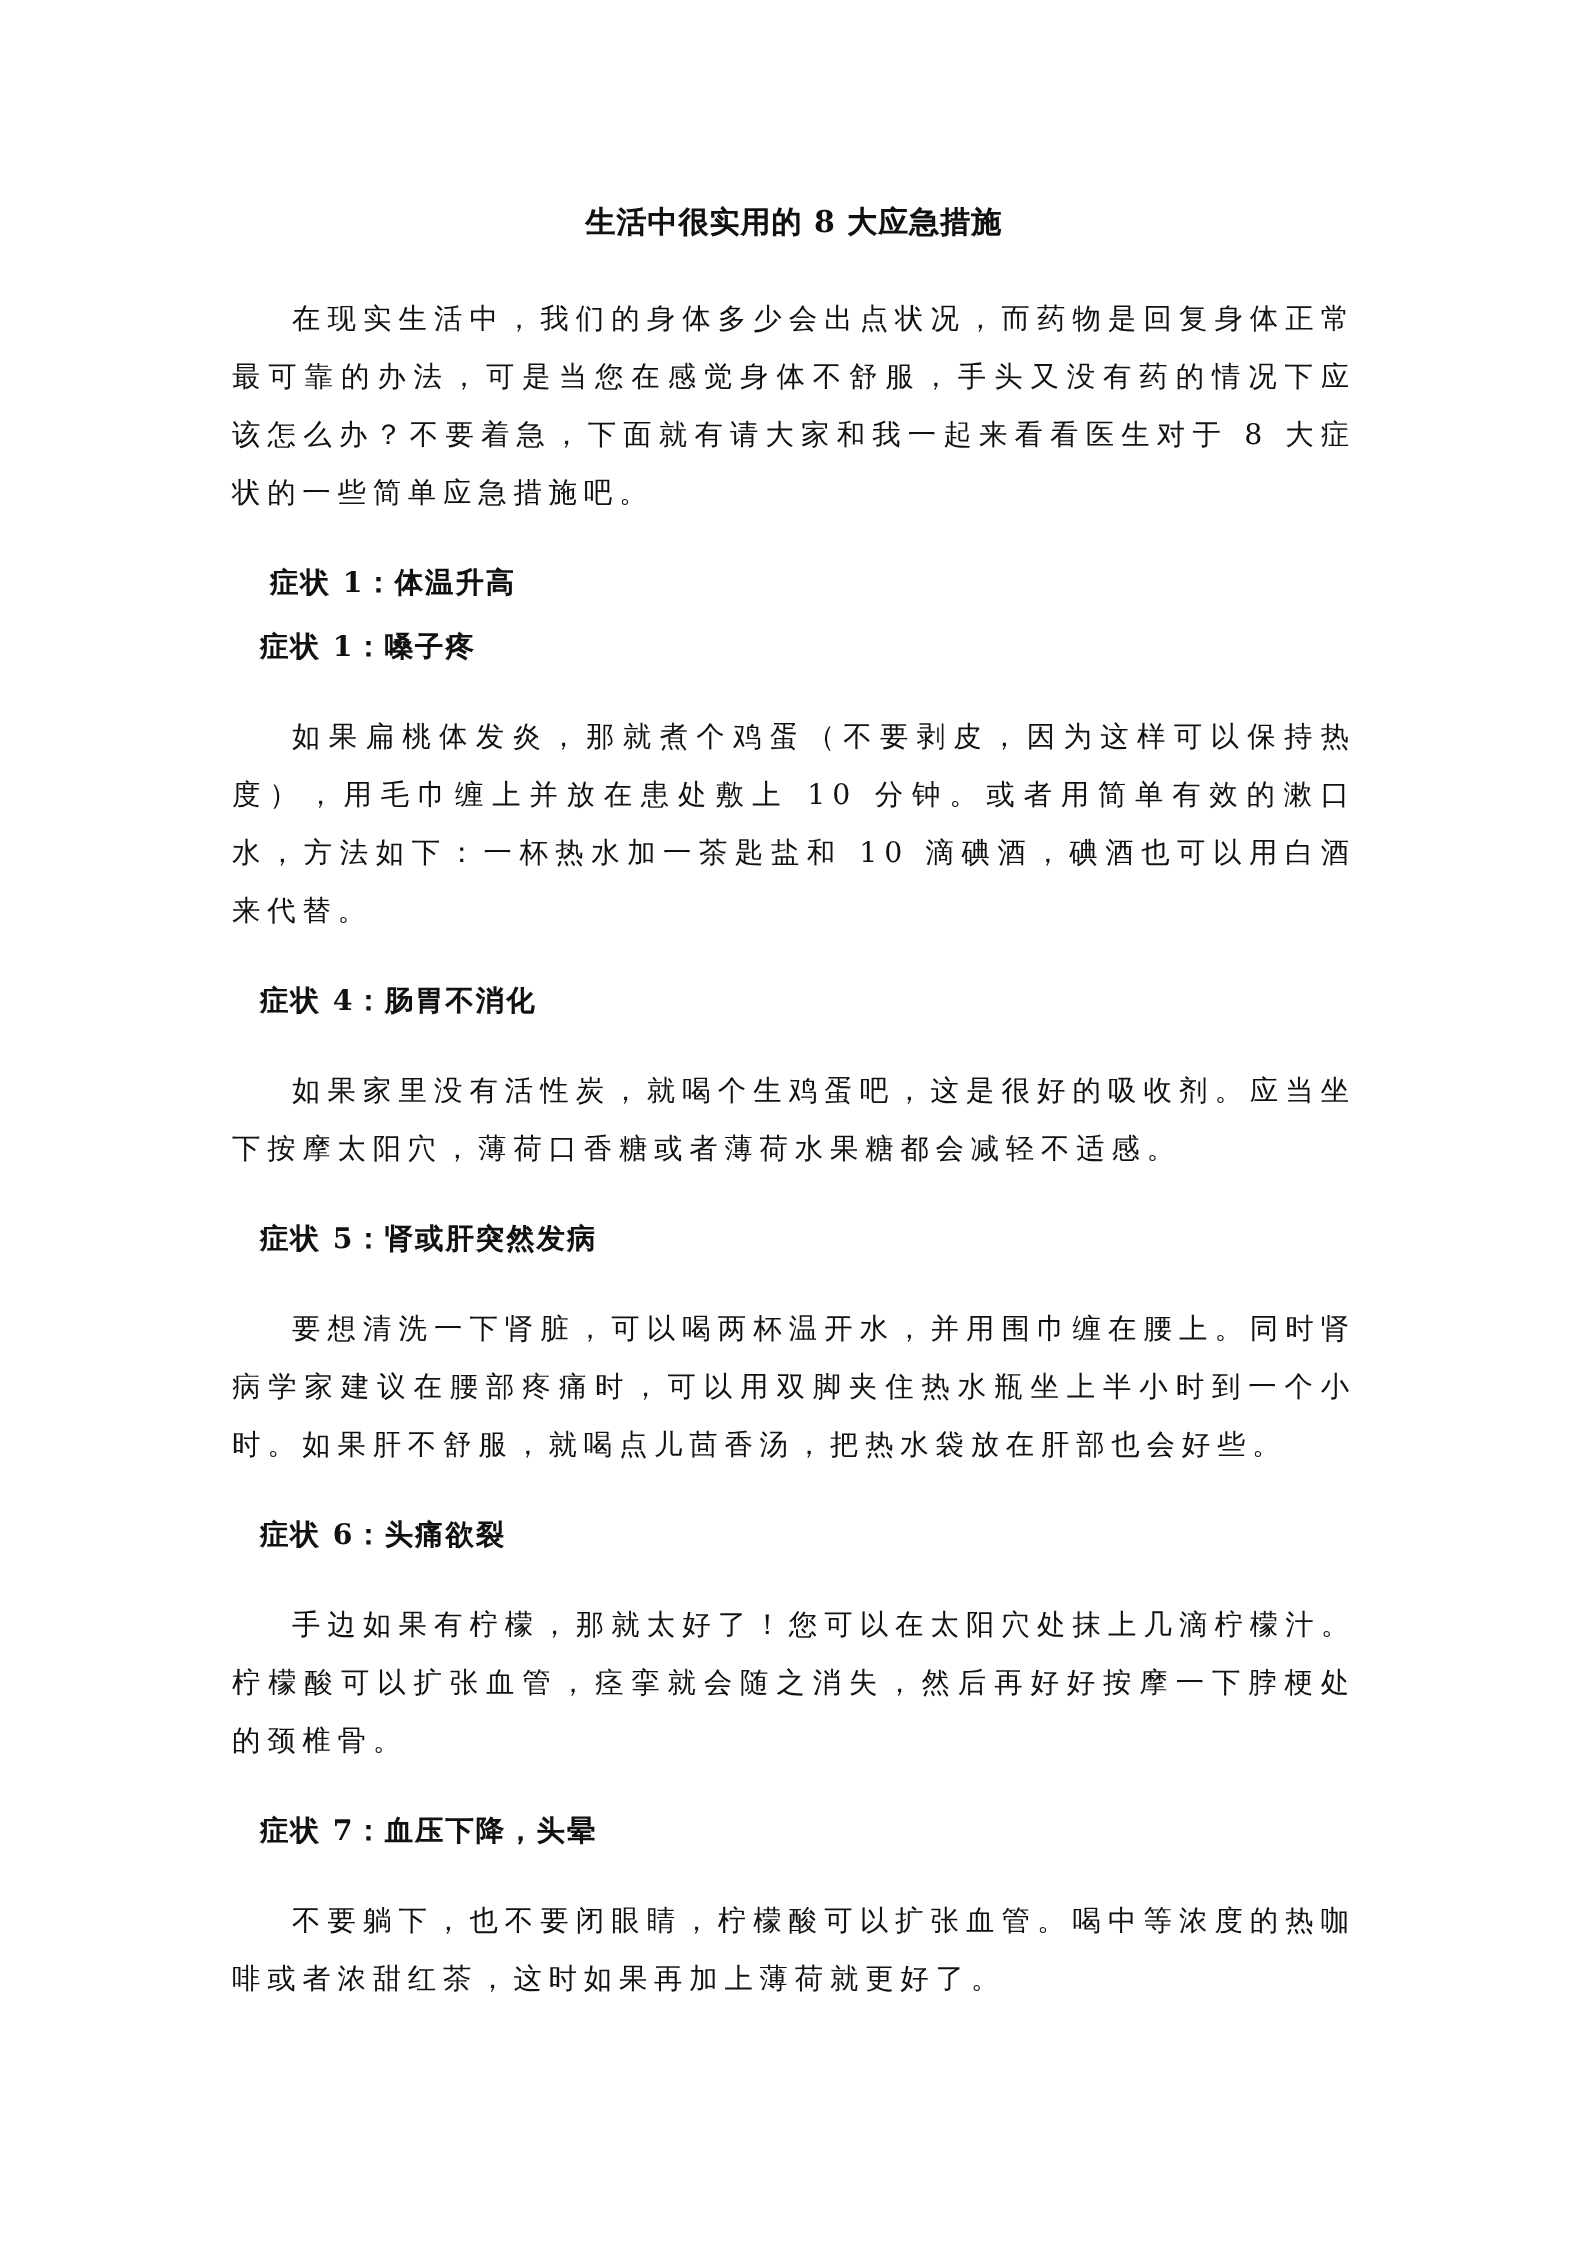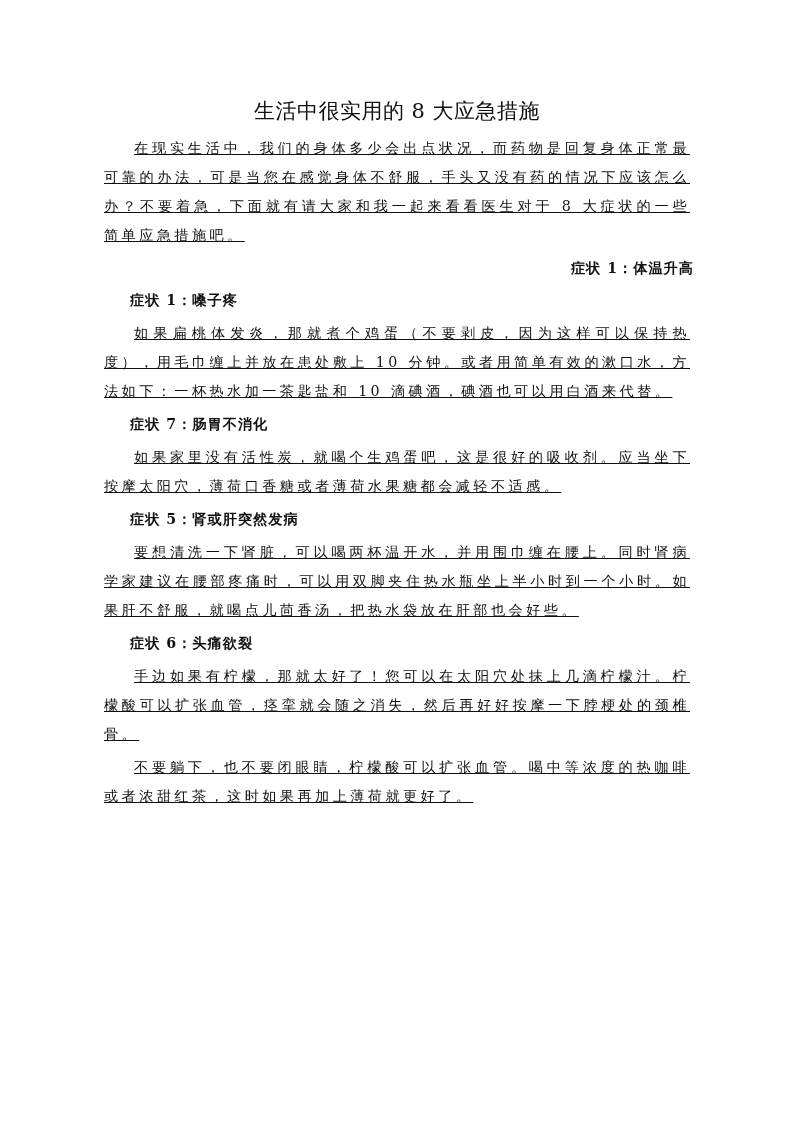--- a/index.html
+++ b/index.html
@@ -1,43 +1,44 @@
 <!DOCTYPE html>
 <html><head>
 <meta charset="utf-8">
 <style>
   html, body { margin: 0; padding: 0; background: #ffffff; }
   body { width: 793px; height: 1122px; position: relative; overflow: hidden;
          font-family: "DejaVu Serif", "Liberation Serif", serif; color: #111; }
   .page { position: absolute; left: 100px; top: 90px; width: 594px; }
-  .title { text-align: center; font-size: 21px; font-weight: normal; height: 30px; line-height: 30px;
-           margin: 6px 0 8px 0; letter-spacing: 0.5px; }
+  .title { text-align: center; font-size: 15px; font-weight: bold; height: 30px; line-height: 30px;
+           margin: 6px 0 20px 0; letter-spacing: 0.5px; }
   .para { font-size: 14.2px; line-height: 29px; text-align: justify; text-indent: 30px;
-          letter-spacing: 3.4px; margin: 4px; text-decoration: underline; }
+          letter-spacing: 3.4px; margin: 16px; }
   .heading { font-size: 14.2px; line-height: 29px; font-weight: bold; margin: 3px 0 3px 30px;
              letter-spacing: 1px; }
-  .heading.first { margin-left: 45px; text-align: right; }
+  .heading.first { margin-left: 35px; }
 </style>
 </head>
 <body>
 
 <div class="page">
   <div class="title">生活中很实用的 8 大应急措施</div>
   <p class="para">在现实生活中，我们的身体多少会出点状况，而药物是回复身体正常最可靠的办法，可是当您在感觉身体不舒服，手头又没有药的情况下应该怎么办？不要着急，下面就有请大家和我一起来看看医生对于 8 大症状的一些简单应急措施吧。</p>
 
   <div class="heading first">症状 1：体温升高</div>
 
   <div class="heading">症状 1：嗓子疼</div>
   <p class="para">如果扁桃体发炎，那就煮个鸡蛋（不要剥皮，因为这样可以保持热度），用毛巾缠上并放在患处敷上 10 分钟。或者用简单有效的漱口水，方法如下：一杯热水加一茶匙盐和 10 滴碘酒，碘酒也可以用白酒来代替。</p>
 
 
-  <div class="heading">症状 7：肠胃不消化</div>
+  <div class="heading">症状 4：肠胃不消化</div>
   <p class="para">如果家里没有活性炭，就喝个生鸡蛋吧，这是很好的吸收剂。应当坐下按摩太阳穴，薄荷口香糖或者薄荷水果糖都会减轻不适感。</p>
 
   <div class="heading">症状 5：肾或肝突然发病</div>
   <p class="para">要想清洗一下肾脏，可以喝两杯温开水，并用围巾缠在腰上。同时肾病学家建议在腰部疼痛时，可以用双脚夹住热水瓶坐上半小时到一个小时。如果肝不舒服，就喝点儿茴香汤，把热水袋放在肝部也会好些。</p>
 
   <div class="heading">症状 6：头痛欲裂</div>
   <p class="para">手边如果有柠檬，那就太好了！您可以在太阳穴处抹上几滴柠檬汁。柠檬酸可以扩张血管，痉挛就会随之消失，然后再好好按摩一下脖梗处的颈椎骨。</p>
 
+  <div class="heading">症状 7：血压下降，头晕</div>
   <p class="para">不要躺下，也不要闭眼睛，柠檬酸可以扩张血管。喝中等浓度的热咖啡或者浓甜红茶，这时如果再加上薄荷就更好了。</p>
 
 </div>
 
 </body></html>

